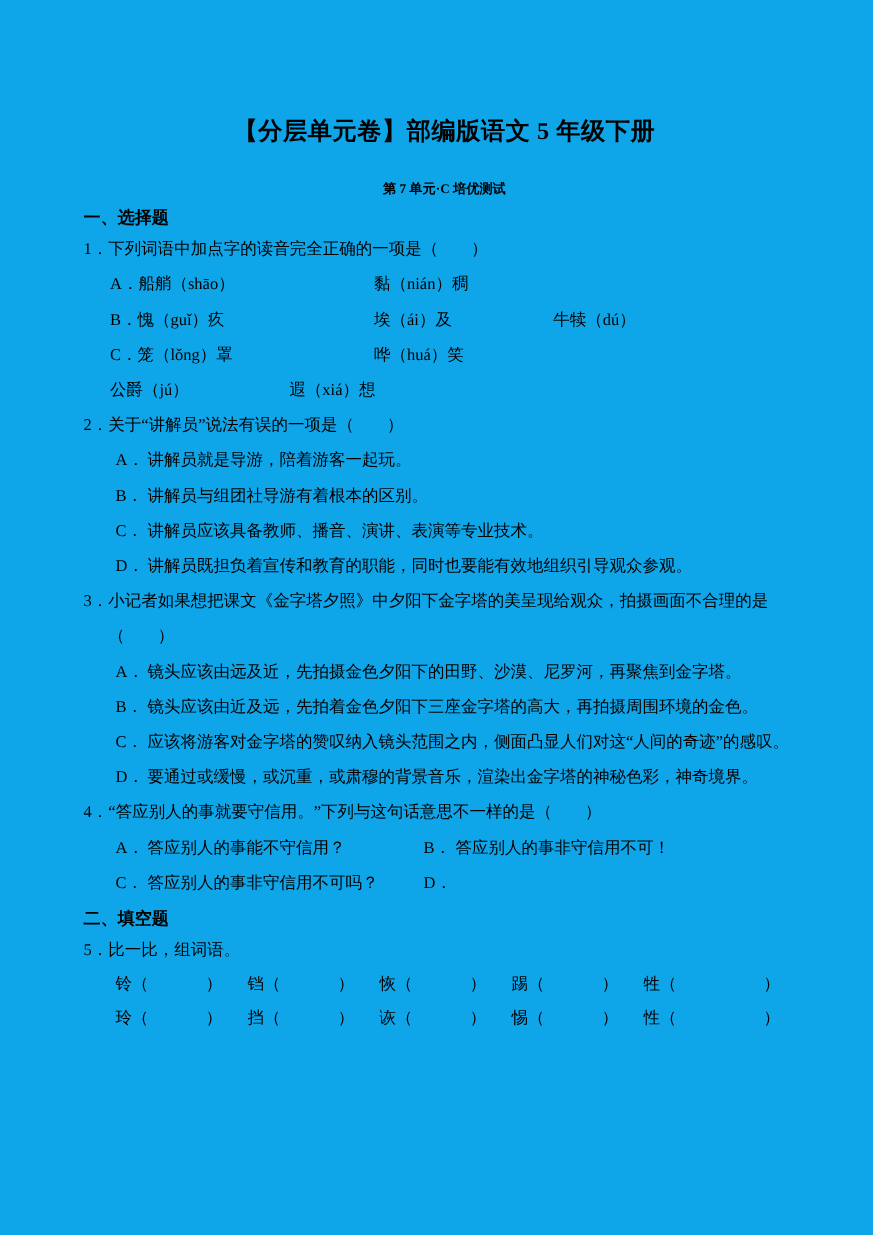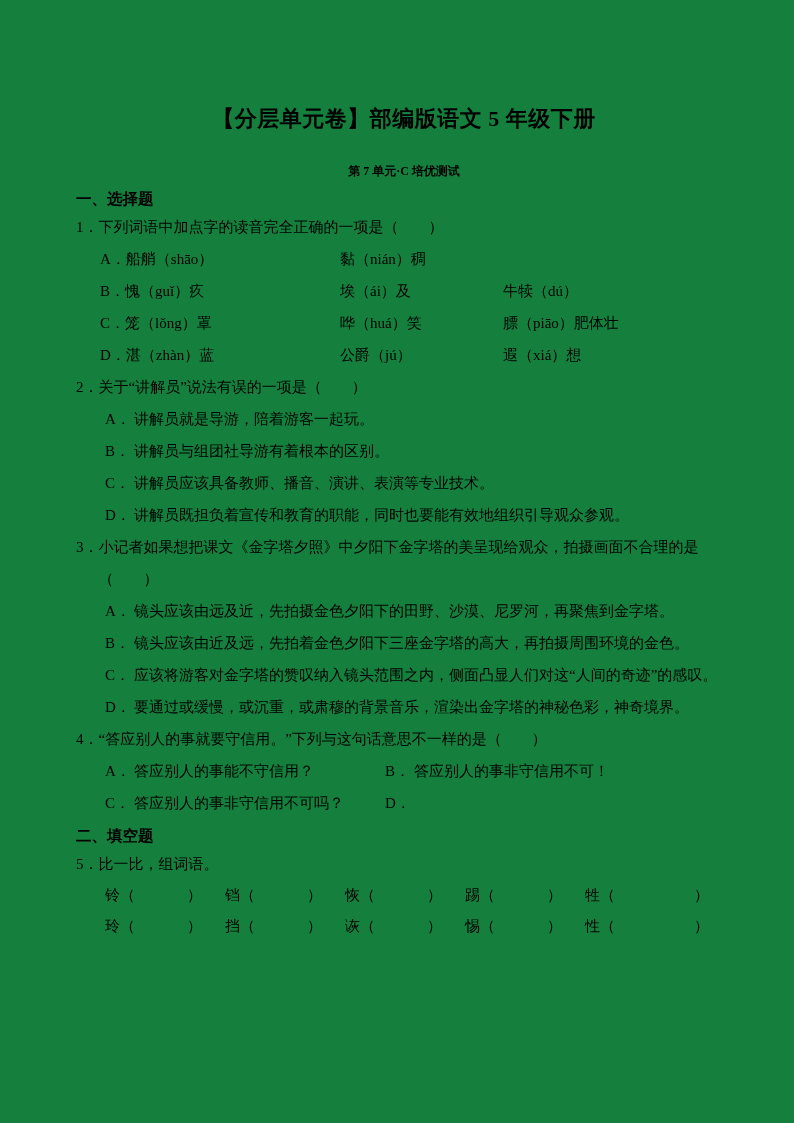--- a/index.html
+++ b/index.html
@@ -1,21 +1,21 @@
 <!DOCTYPE html>
 <html><head>
 <meta charset="utf-8">
 <style>
   * { box-sizing: border-box; }
   html, body { margin: 0; padding: 0; background: #ffffff; }
   .page {
     position: relative;
     width: 794px;
     height: 1123px;
-    background: #15803d;
+    background: #0ea5e9;
     color: #000000;
     font-family: "Liberation Serif", "DejaVu Serif", serif;
     font-size: 15px;
     padding: 104px 62px 40px 76px;
     overflow: hidden;
   }
   .doc-title {
     text-align: center;
     font-size: 22px;
     font-weight: 700;
@@ -79,24 +79,22 @@
       <span class="c3">黏（nián）稠</span>
     </div>
     <div class="q1-row">
       <span class="c1"><span>B．</span><span>愧（guǐ）疚</span></span>
       <span class="c2">埃（ái）及</span>
       <span class="c3">牛犊（dú）</span>
     </div>
     <div class="q1-row">
       <span class="c1"><span>C．</span><span>笼（lǒng）罩</span></span>
       <span class="c2">哗（huá）笑</span>
-      <span class="c3">膘（piāo）肥体壮</span>
-    </div>
-    <div class="q1-row">
-      <span class="c1"><span>D．</span><span>湛（zhàn）蓝</span></span>
+    </div>
+    <div class="q1-row">
       <span class="c2">公爵（jú）</span>
       <span class="c3">遐（xiá）想</span>
     </div>
   </div>
 
   <div>
     <div class="qline">
       <span class="qnum">2．</span>
       <span class="qtext">关于“讲解员”说法有误的一项是（　　）</span>
     </div>

